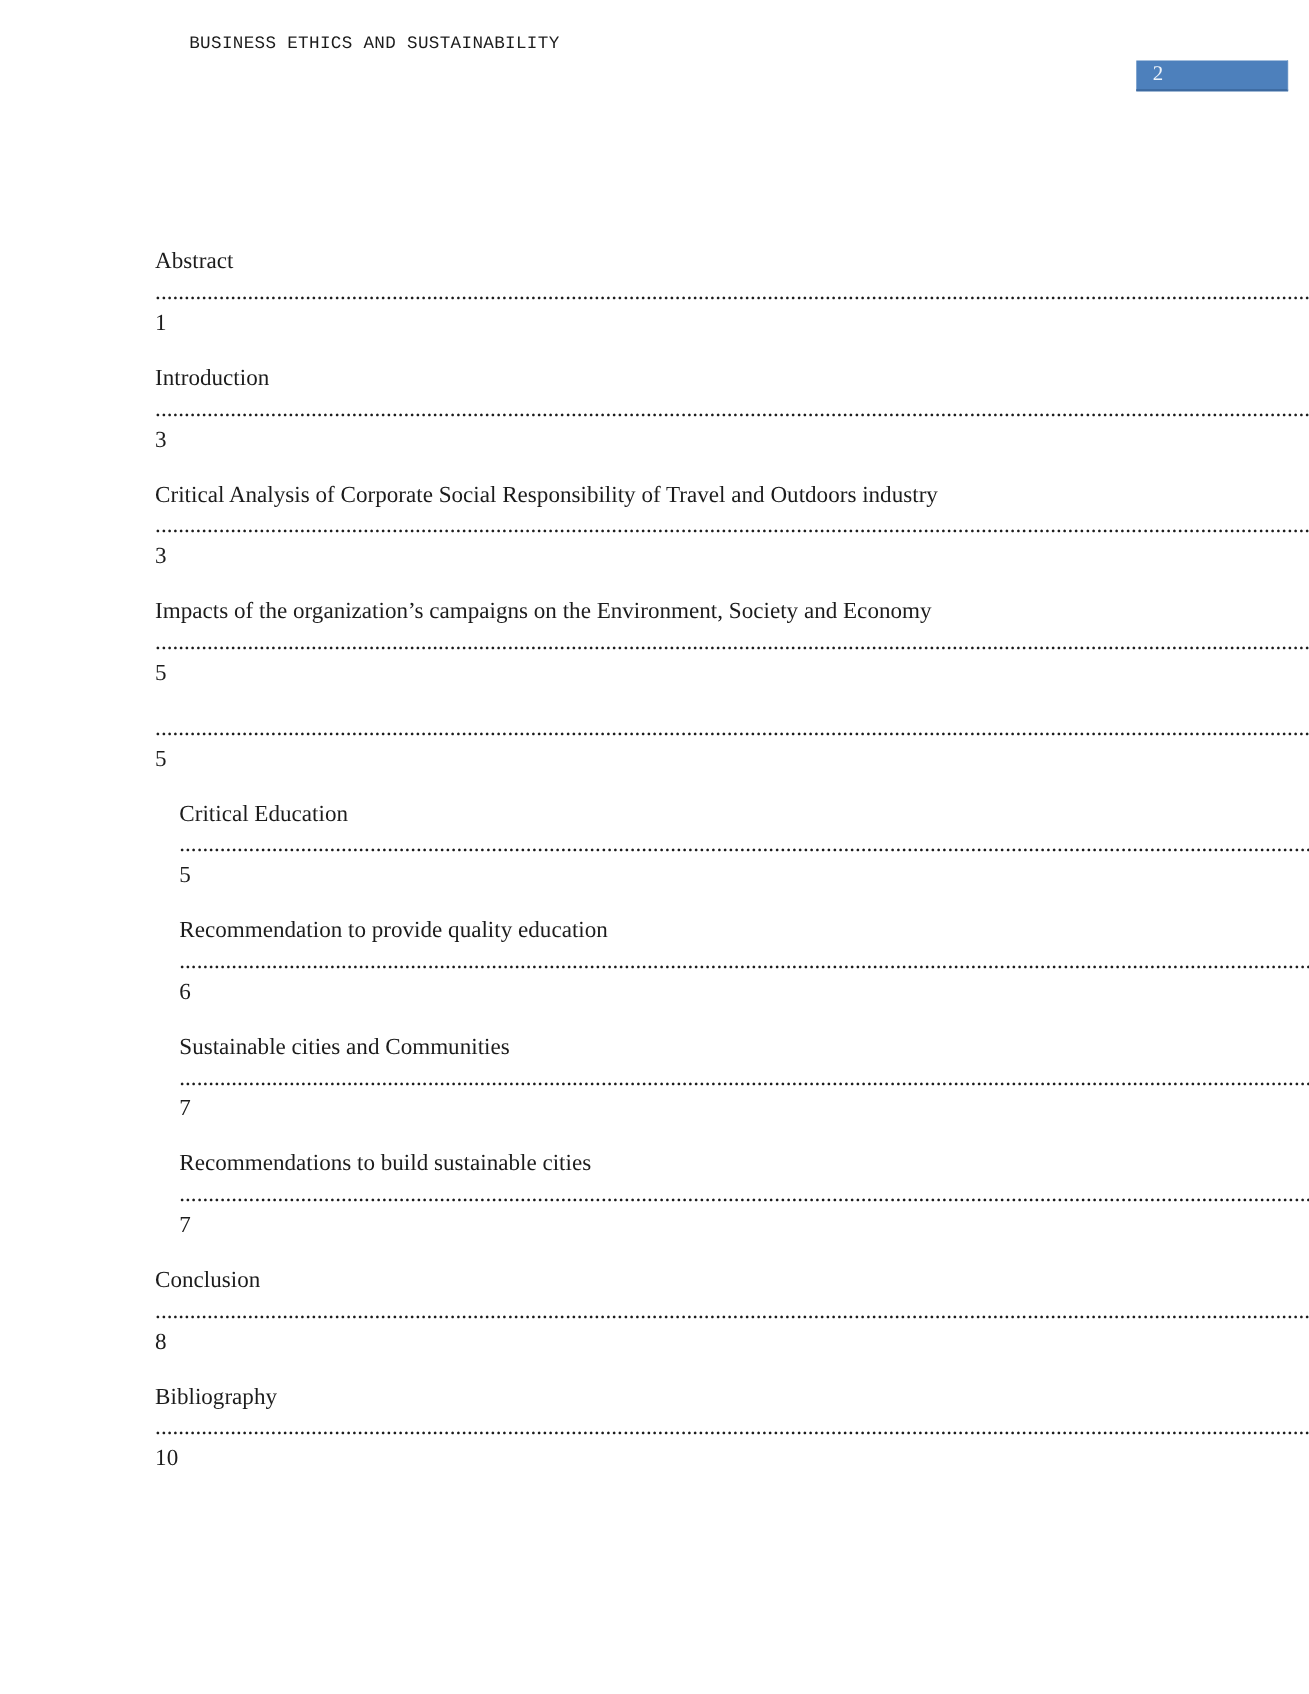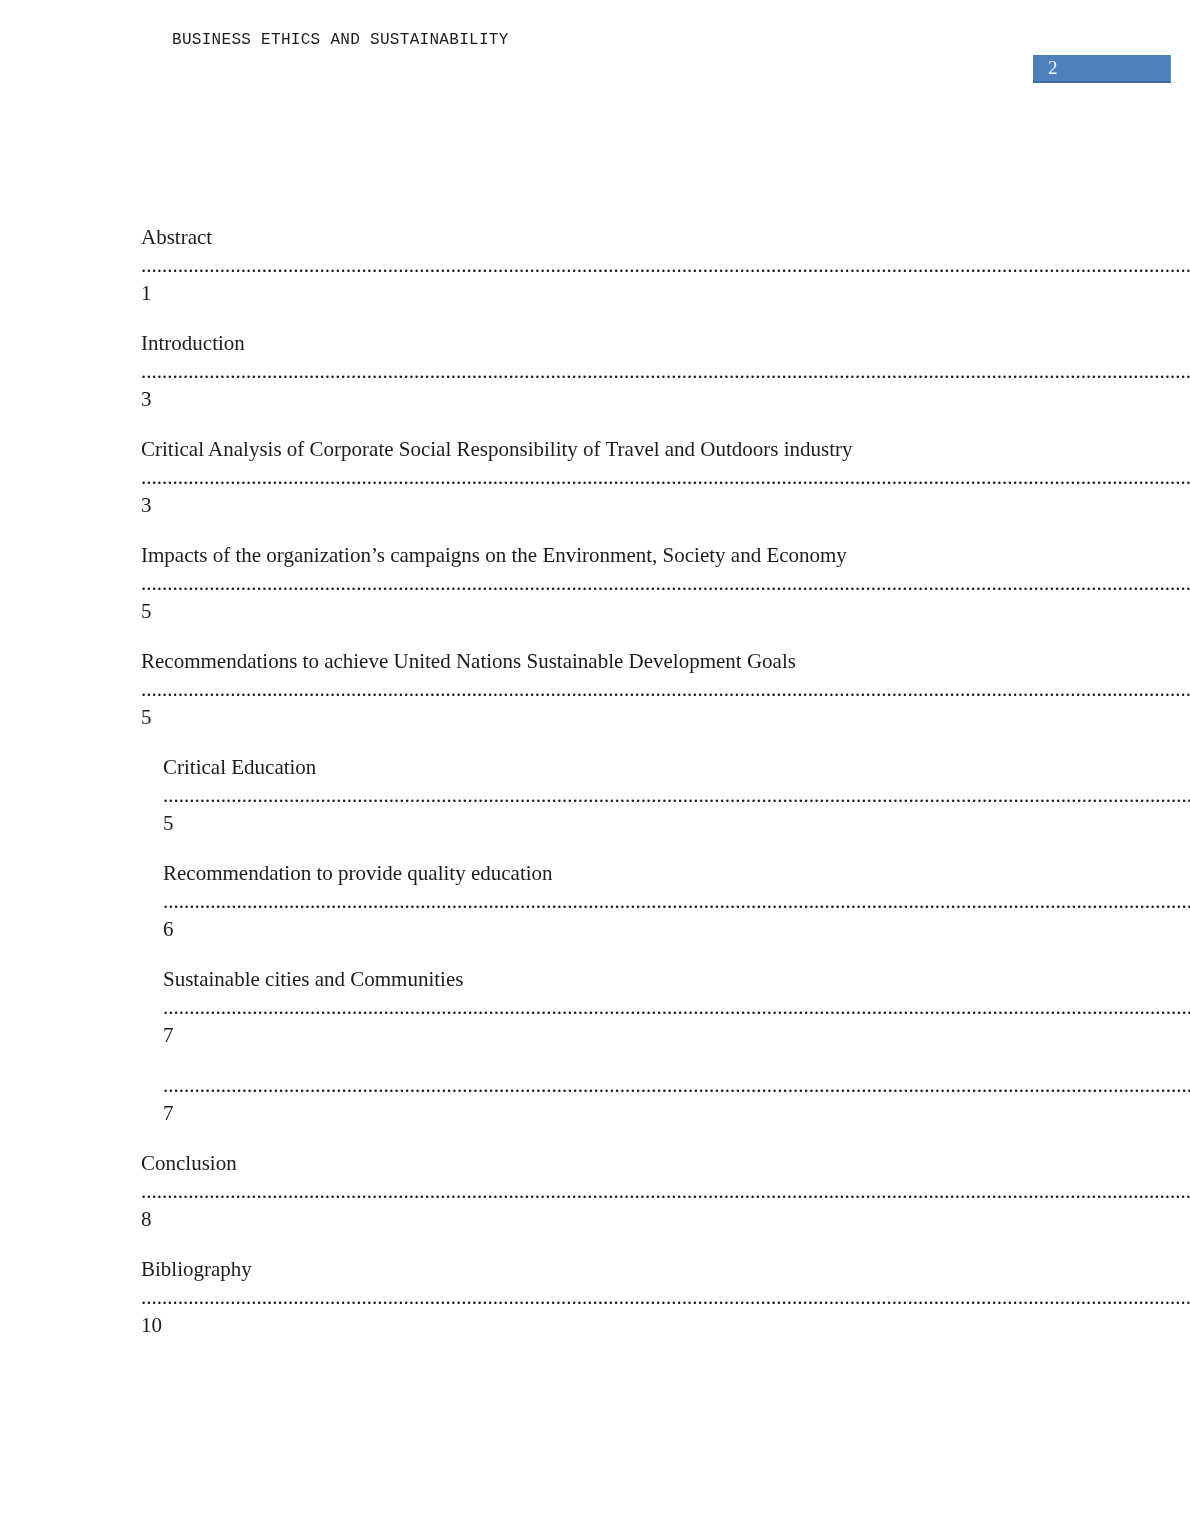--- a/index.html
+++ b/index.html
@@ -113,40 +113,40 @@
           <span class="label">Critical Analysis of Corporate Social Responsibility of Travel and Outdoors industry</span>
           <span class="leader">................................................................................................................................................................................................................................................................................................................................................................................................................</span>
           <span class="pagenum">3</span>
         </div>
         <div class="toc-row level-1">
           <span class="label">Impacts of the organization’s campaigns on the Environment, Society and Economy</span>
           <span class="leader">................................................................................................................................................................................................................................................................................................................................................................................................................</span>
           <span class="pagenum">5</span>
         </div>
         <div class="toc-row level-1">
-          <span class="label">Recommendations to achieve United Nations Sustainable Development Goals</span>
           <span class="leader">................................................................................................................................................................................................................................................................................................................................................................................................................</span>
           <span class="pagenum">5</span>
         </div>
         <div class="toc-row level-2">
           <span class="label">Critical Education</span>
           <span class="leader">................................................................................................................................................................................................................................................................................................................................................................................................................</span>
           <span class="pagenum">5</span>
         </div>
         <div class="toc-row level-2">
           <span class="label">Recommendation to provide quality education</span>
           <span class="leader">................................................................................................................................................................................................................................................................................................................................................................................................................</span>
           <span class="pagenum">6</span>
         </div>
         <div class="toc-row level-2">
           <span class="label">Sustainable cities and Communities</span>
           <span class="leader">................................................................................................................................................................................................................................................................................................................................................................................................................</span>
           <span class="pagenum">7</span>
         </div>
         <div class="toc-row level-2">
+          <span class="label">Recommendations to build sustainable cities</span>
           <span class="leader">................................................................................................................................................................................................................................................................................................................................................................................................................</span>
           <span class="pagenum">7</span>
         </div>
         <div class="toc-row level-1">
           <span class="label">Conclusion</span>
           <span class="leader">................................................................................................................................................................................................................................................................................................................................................................................................................</span>
           <span class="pagenum">8</span>
         </div>
         <div class="toc-row level-1">
           <span class="label">Bibliography</span>

